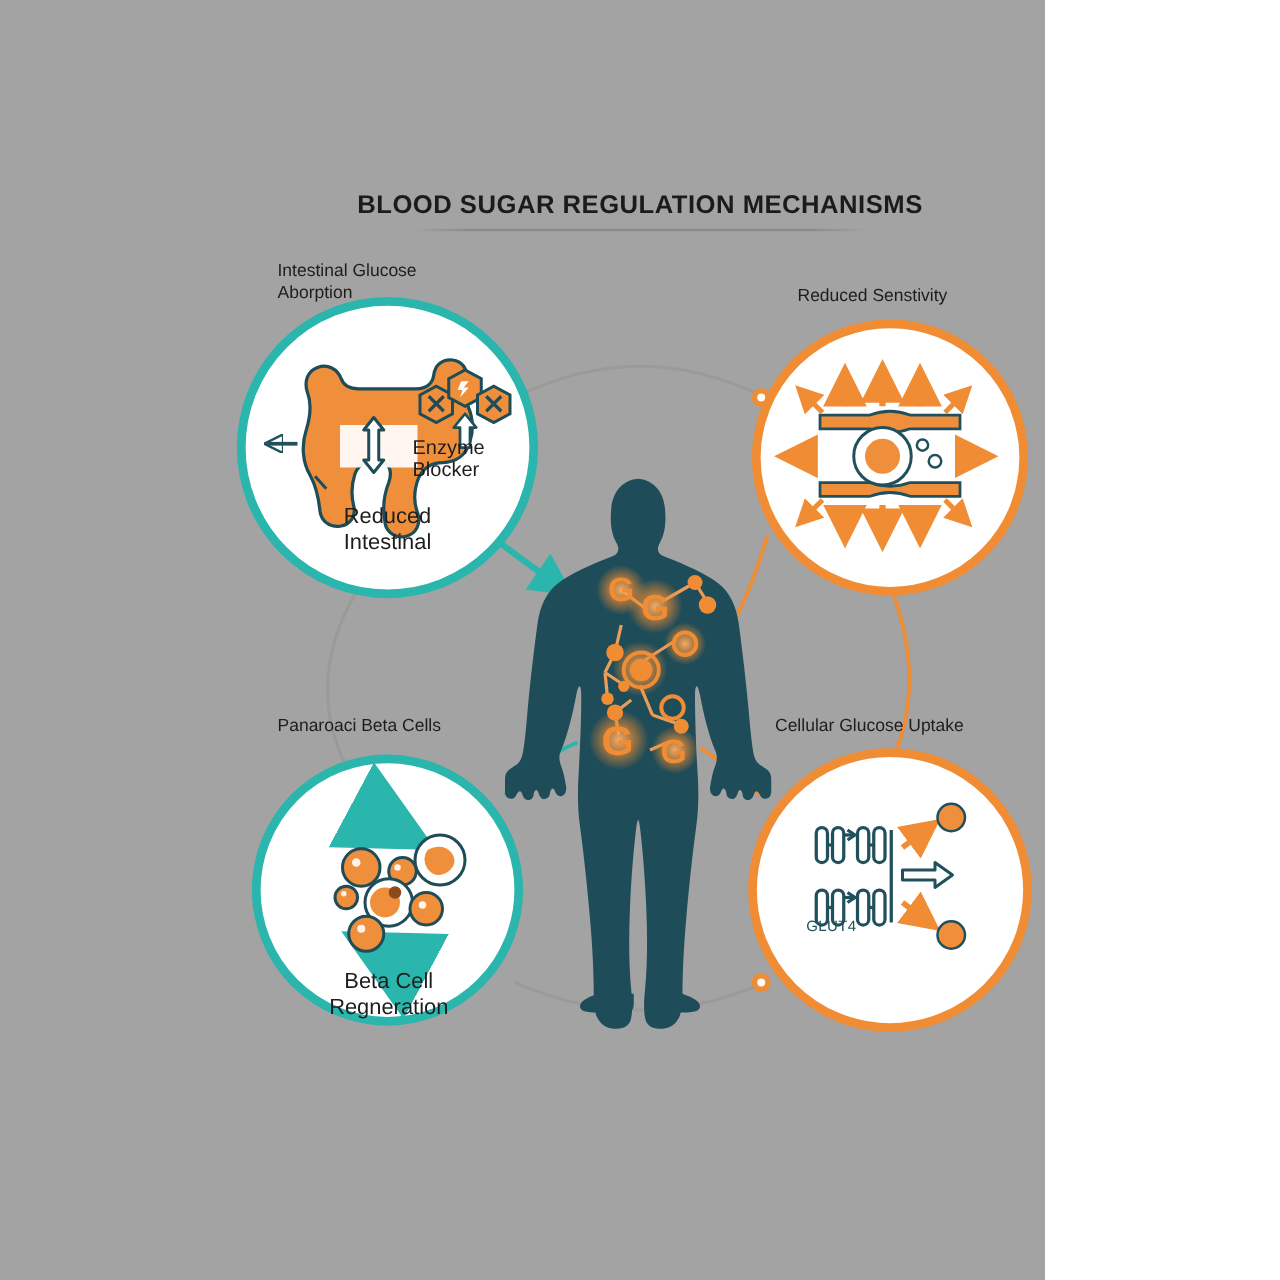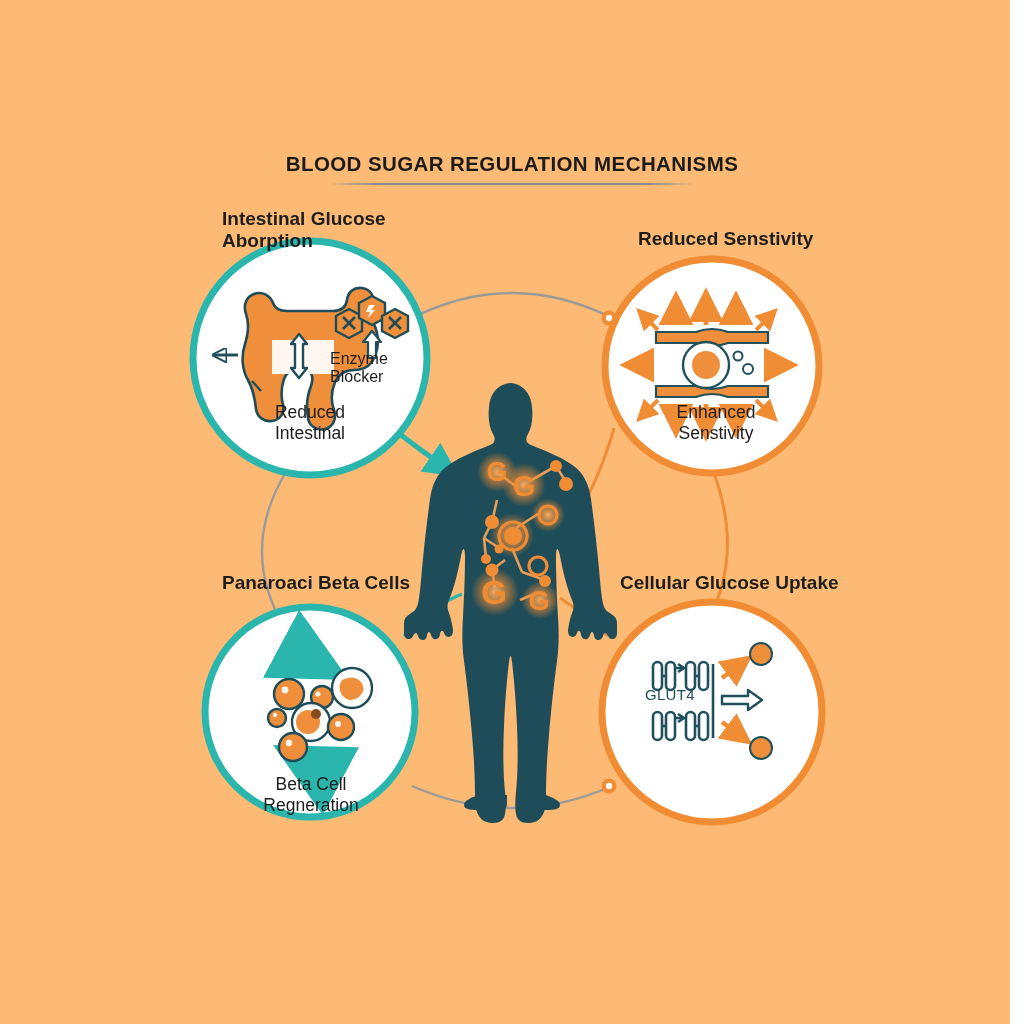--- a/index.html
+++ b/index.html
@@ -6,23 +6,23 @@
   html, body {
     margin: 0;
     padding: 0;
     background: #ffffff;
   }
   body {
     font-family: "Liberation Sans", sans-serif;
   }
   #canvas {
     position: relative;
-    width: 1010px;
+    width: 836px;
     height: 1024px;
-    background: #fdba74;
+    background: #a3a3a3;
     overflow: hidden;
   }
 
   
   #title-block {
     position: absolute;
     left: 0;
     top: 152px;
     width: 1024px;
     text-align: center;
@@ -48,22 +48,22 @@
     position: absolute;
     left: 0; top: 0;
     width: 1024px;
     height: 1024px;
   }
 
   
   .node-title {
     position: absolute;
     font-family: "Liberation Sans", sans-serif;
-    font-size: 19px;
-    font-weight: 700;
+    font-size: 14px;
+    font-weight: 400;
     color: #1d1d1d;
     line-height: 1.18;
     white-space: pre-line;
   }
   .node-caption {
     position: absolute;
     font-family: "Liberation Sans", sans-serif;
     font-size: 17.5px;
     font-weight: 400;
     color: #1d1d1d;
@@ -76,24 +76,25 @@
     font-family: "Liberation Sans", sans-serif;
     font-size: 16px;
     color: #1d1d1d;
     line-height: 1.15;
     text-align: left;
     white-space: pre-line;
   }
   .glut-label {
     position: absolute;
     font-family: "Liberation Sans", sans-serif;
-    font-size: 15px;
+    font-size: 12px;
     letter-spacing: 0.3px;
     color: #20505c;
     white-space: nowrap;
+    margin-top: 48px;
   }
 
   
   #label-title-intestinal { left: 222px; top: 208px; }
   #label-title-insulin    { left: 638px; top: 228px; }
   #label-title-pancreas   { left: 222px; top: 572px; }
   #label-title-uptake     { left: 620px; top: 572px; }
 
   #caption-reduced   { left: 225px; top: 402px; width: 170px; }
   #caption-enhanced  { left: 626px; top: 402px; width: 180px; }
@@ -441,22 +442,20 @@
   </svg>
 
   <div class="node-title" id="label-title-intestinal">Intestinal Glucose
 Aborption</div>
   <div class="node-title" id="label-title-insulin">Reduced Senstivity</div>
   <div class="node-title" id="label-title-pancreas">Panaroaci Beta Cells</div>
   <div class="node-title" id="label-title-uptake">Cellular Glucose Uptake</div>
 
   <div class="node-caption" id="caption-reduced">Reduced
 Intestinal</div>
-  <div class="node-caption" id="caption-enhanced">Enhanced
-Senstivity</div>
   <div class="node-caption" id="caption-betacell">Beta Cell
 Regneration</div>
 
   <div class="inner-label" id="inner-enzyme">Enzyme
 Blocker</div>
   <div class="glut-label" id="inner-glut4">GLUT4</div>
 
 </div>
 
 </body></html>

